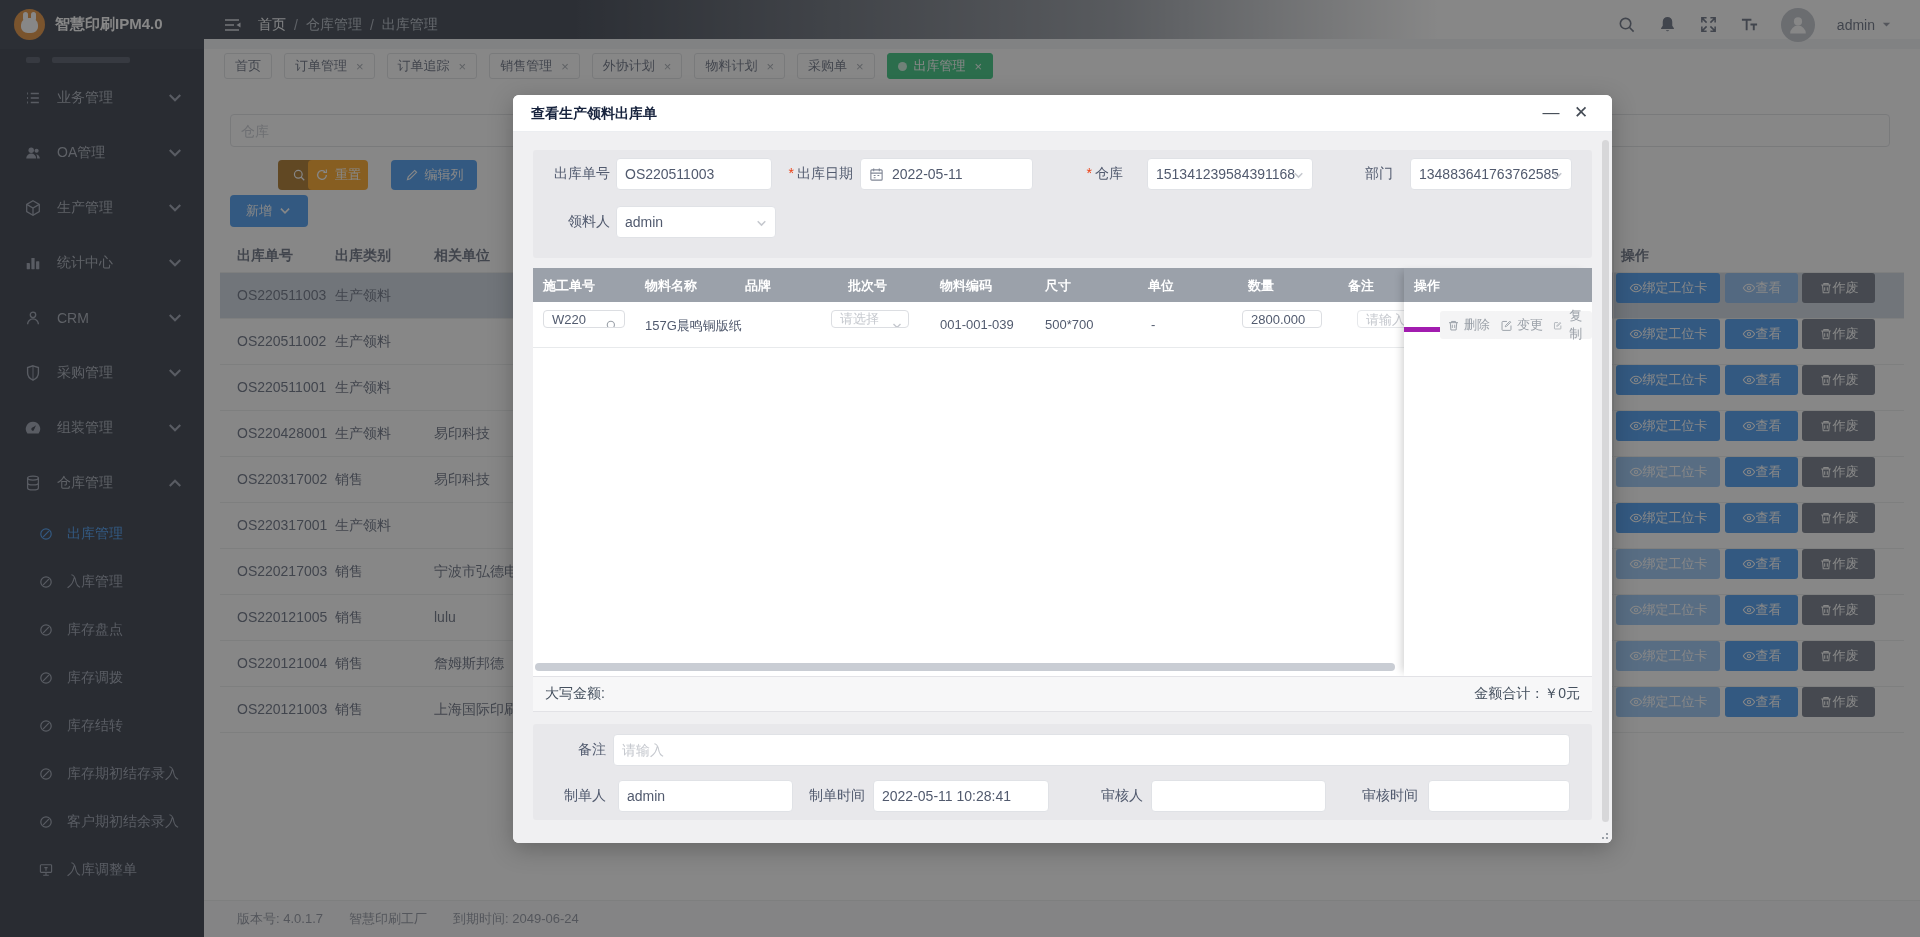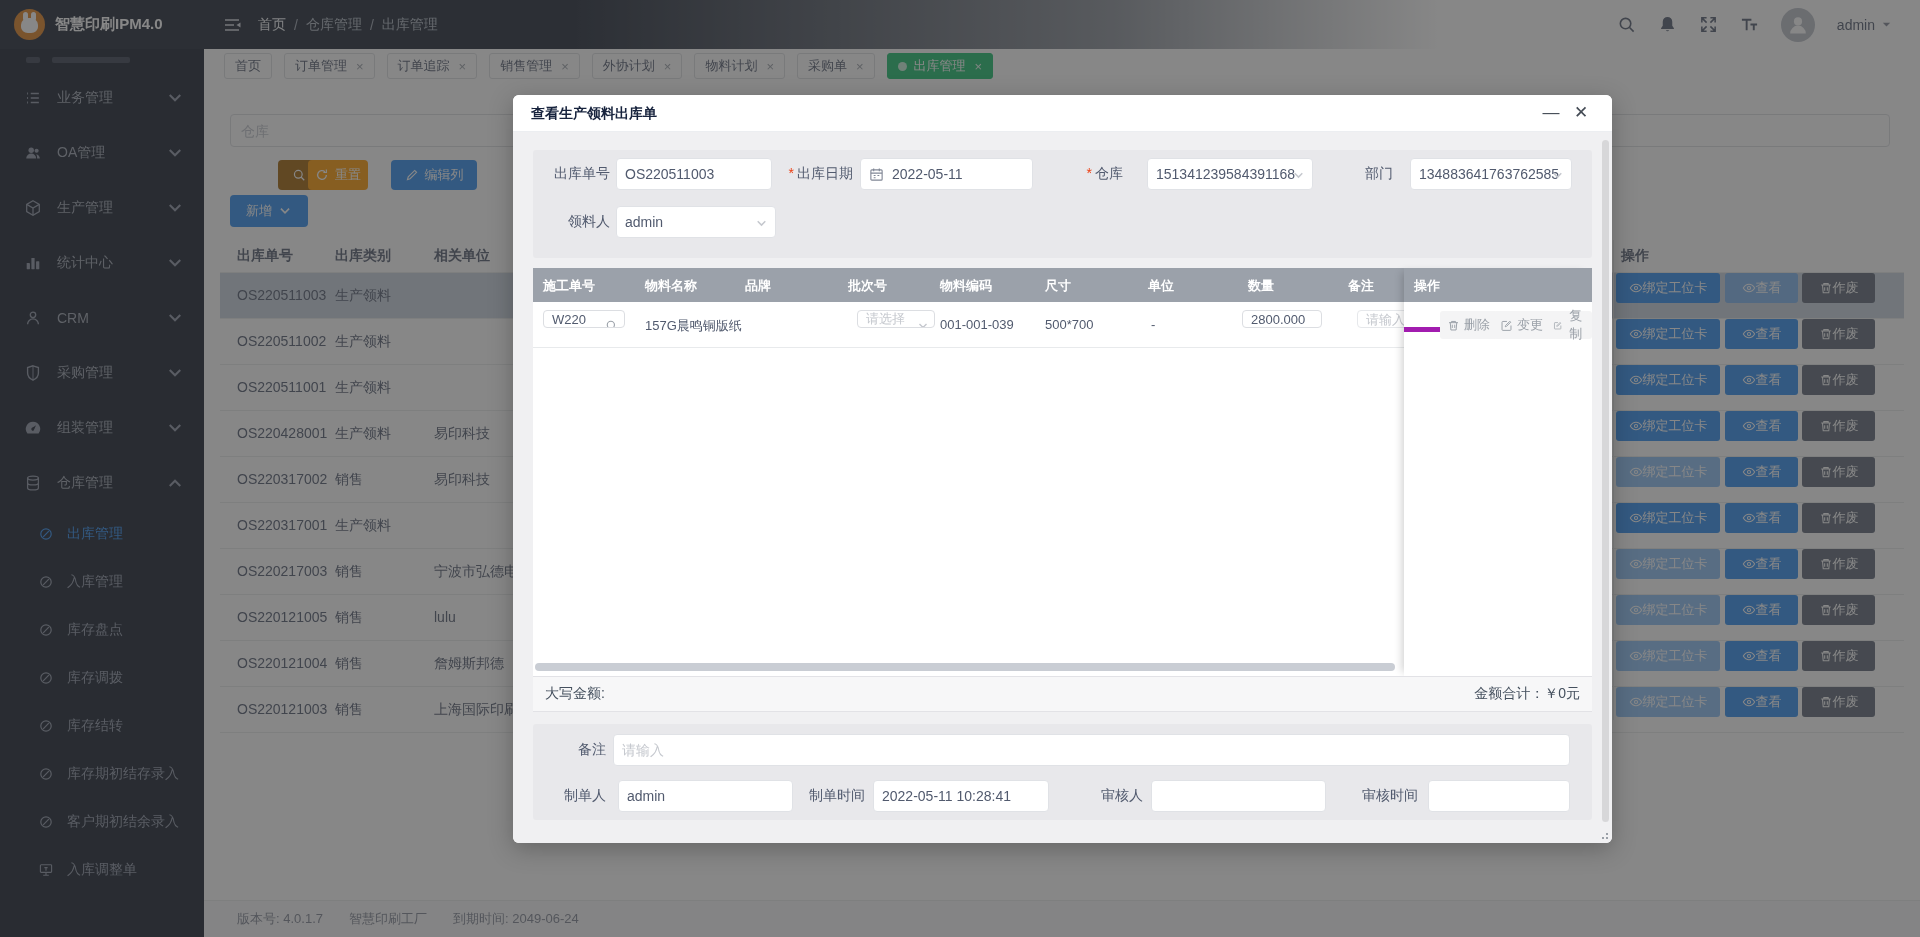--- a/index.html
+++ b/index.html
@@ -4,21 +4,21 @@
 <style>
   * { margin:0; padding:0; box-sizing:border-box; }
   html,body { background:#333; }
   #app { position:relative; width:1920px; height:937px; overflow:hidden;
          font-family:"Liberation Sans",sans-serif; font-size:14px; color:#515a6e; background:#f0f2f5;}
   svg { display:block; }
   .ic { display:inline-flex; align-items:center; justify-content:center; }
   .ic svg { width:100%; height:100%; }
 
   
-  .hdr { position:absolute; left:0; top:0; right:0; height:49px;
+  .hdr { position:absolute; left:0; top:0; right:0; height:39px;
          background:linear-gradient(90deg,#1d2534 0%,#1d2534 30%,#8a9099 58%,#ffffff 75%); z-index:10;}
   .hdr-left { position:absolute; left:0; top:0; width:204px; height:49px; background:#1d2534;
               display:flex; align-items:center; padding-left:14px; }
   .logo { width:31px; height:31px; border-radius:50%; background:#df7f20; position:relative; flex:0 0 auto;}
   .logo i { position:absolute; left:7px; top:9px; width:17px; height:15px; background:#fff; border-radius:45% 45% 40% 40%; }
   .logo i::before, .logo i::after { content:""; position:absolute; top:-6px; width:5px; height:9px; background:#fff; border-radius:3px;}
   .logo i::before{ left:2px;} .logo i::after{ right:2px;}
   .hdr-title { color:#fff; font-weight:bold; font-size:15px; margin-left:10px; white-space:nowrap;}
   .hdr-menu { position:absolute; left:222px; top:15px; width:20px; height:20px; color:#cfd4dc; cursor:pointer;}
   .crumbs { position:absolute; left:258px; top:0; height:49px; display:flex; align-items:center; gap:8px; font-size:14px;}
@@ -121,21 +121,21 @@
   .mt-head { position:absolute; left:0; top:0; right:0; height:34px; background:#9ba1aa;}
   .mt-head span { position:absolute; top:9px; color:#fff; font-weight:bold; font-size:13px; white-space:nowrap;}
   .mh0{left:10px;} .mh1{left:112px;text-align:center;} .mh2{left:212px;} .mh3{left:315px;} .mh4{left:407px;} .mh5{left:512px;}
   .mh6{left:615px;} .mh7{left:715px;} .mh8{left:815px;}
   .mt-row { position:absolute; left:0; top:34px; right:0; height:46px; border-bottom:1px solid #e8eaec; background:#fff;}
   .mt-row .val { position:absolute; top:15px; font-size:13px; color:#515a6e; white-space:nowrap;}
   .cell-input { position:absolute; top:8px; height:18px; background:#fff; border:1px solid #dcdee2; border-radius:4px;
                 font-size:13px; color:#515a6e; padding:0 8px; display:flex; align-items:center; overflow:hidden;}
   .wo-input { left:10px; width:82px; padding-right:22px;}
   .wo-input .ic { position:absolute; right:6px; top:8px; width:13px; height:13px; color:#9aa0a8;}
-  .batch-sel { left:324px; width:78px; color:#c5c8ce; padding-right:20px; cursor:pointer;}
+  .batch-sel { left:298px; width:78px; color:#c5c8ce; padding-right:20px; cursor:pointer;}
   .batch-sel .schev2 { position:absolute; right:5px; top:9px; width:12px; height:12px; color:#c5c8ce;}
   .qty-input { left:709px; width:80px;}
   .rmk-input { left:824px; width:70px; border:1px solid #e6e8eb;}
   .rmk-input input, .qty-input input { border:none; outline:none; width:100%; font-size:13px; color:#515a6e;
                 font-family:"Liberation Sans",sans-serif; background:transparent;}
   .rmk-input input::placeholder { color:#c5c8ce;}
   .m-fixed { position:absolute; right:0; top:0; width:188px; height:100%; background:#fff;
              box-shadow:-6px 0 8px -4px rgba(0,0,0,.18);}
   .m-fixed-h { height:34px; background:#9ba1aa; position:relative;}
   .m-fixed-h span { position:absolute; left:10px; top:9px; color:#fff; font-weight:bold; font-size:13px;}

